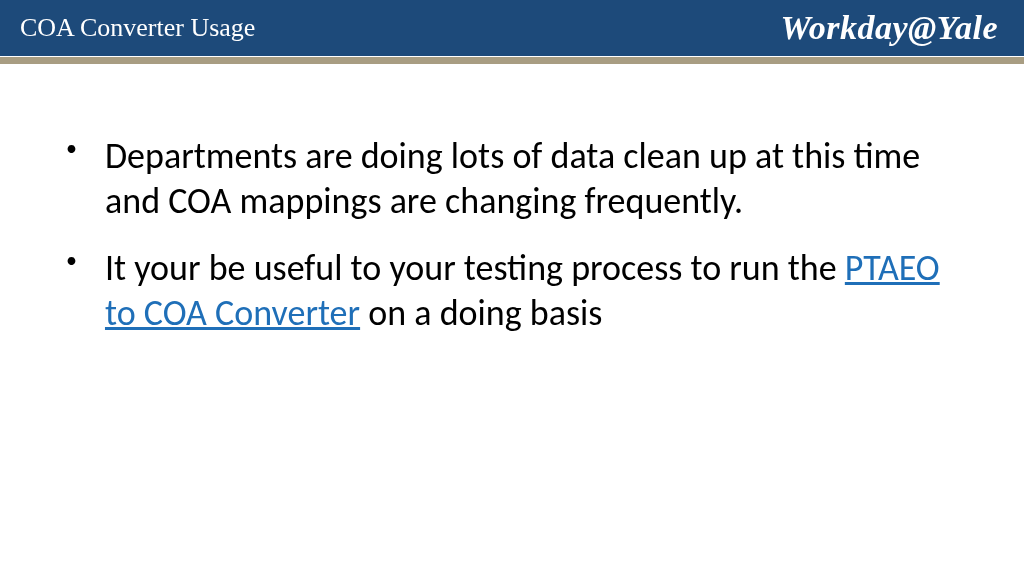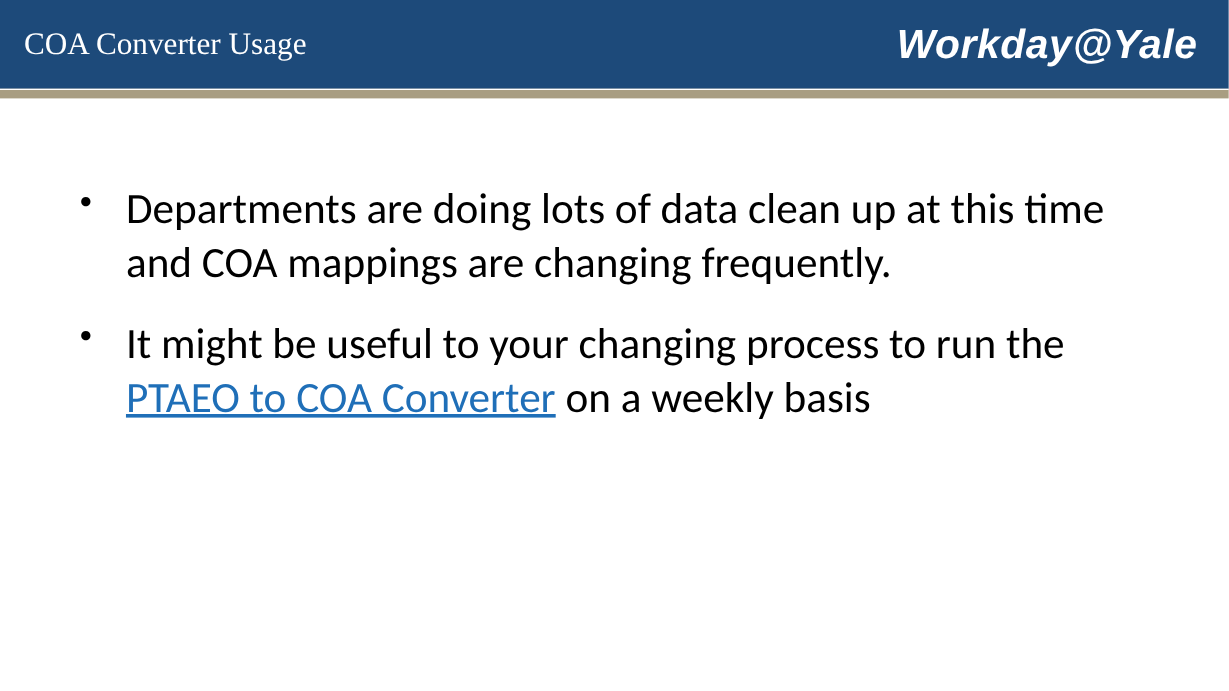--- a/index.html
+++ b/index.html
@@ -9,39 +9,39 @@
     }
     body {
       width: 1024px;
       height: 576px;
       background: #ffffff;
       font-family: Calibri, 'Segoe UI', Arial, sans-serif;
       overflow: hidden;
     }
     .header {
       width: 100%;
-      height: 74px;
+      height: 56px;
       background: #1d4a7a;
       display: flex;
       align-items: center;
       justify-content: space-between;
       padding: 0 16px 0 20px;
     }
     .header-title {
       color: #ffffff;
       font-size: 26px;
       font-weight: 400;
       font-family: 'Times New Roman', Georgia, serif;
     }
     .header-brand {
       color: #ffffff;
       font-size: 34px;
       font-weight: bold;
       font-style: italic;
-      font-family: Liberation Sans, sans-serif;
+      font-family: Liberation Serif, serif;
       letter-spacing: 0.5px;
       padding-right: 10px;
     }
     .header-underline {
       width: 100%;
       height: 8px;
       background: #a89d82;
       border-top: 1px solid #ffffff;
     }
     .content {
@@ -85,17 +85,17 @@
 
 <div class="content">
   <ul class="bullet-list">
     <li class="bullet-item">
       <span class="bullet-marker">•</span>
       <span class="bullet-text">Departments are doing lots of data clean up at this time and COA mappings are changing frequently.</span>
     </li>
     <li class="bullet-item">
       <span class="bullet-marker">•</span>
       <span class="bullet-text">
-        <span>It might be useful to your changing process to run the </span><a class="link" href="#">PTAEO to COA Converter</a><span> on a weekly basis</span>
+        <span>It your be useful to your testing process to run the </span><a class="link" href="#">PTAEO to COA Converter</a><span> on a doing basis</span>
       </span>
     </li>
   </ul>
 </div>
 
 </body></html>

